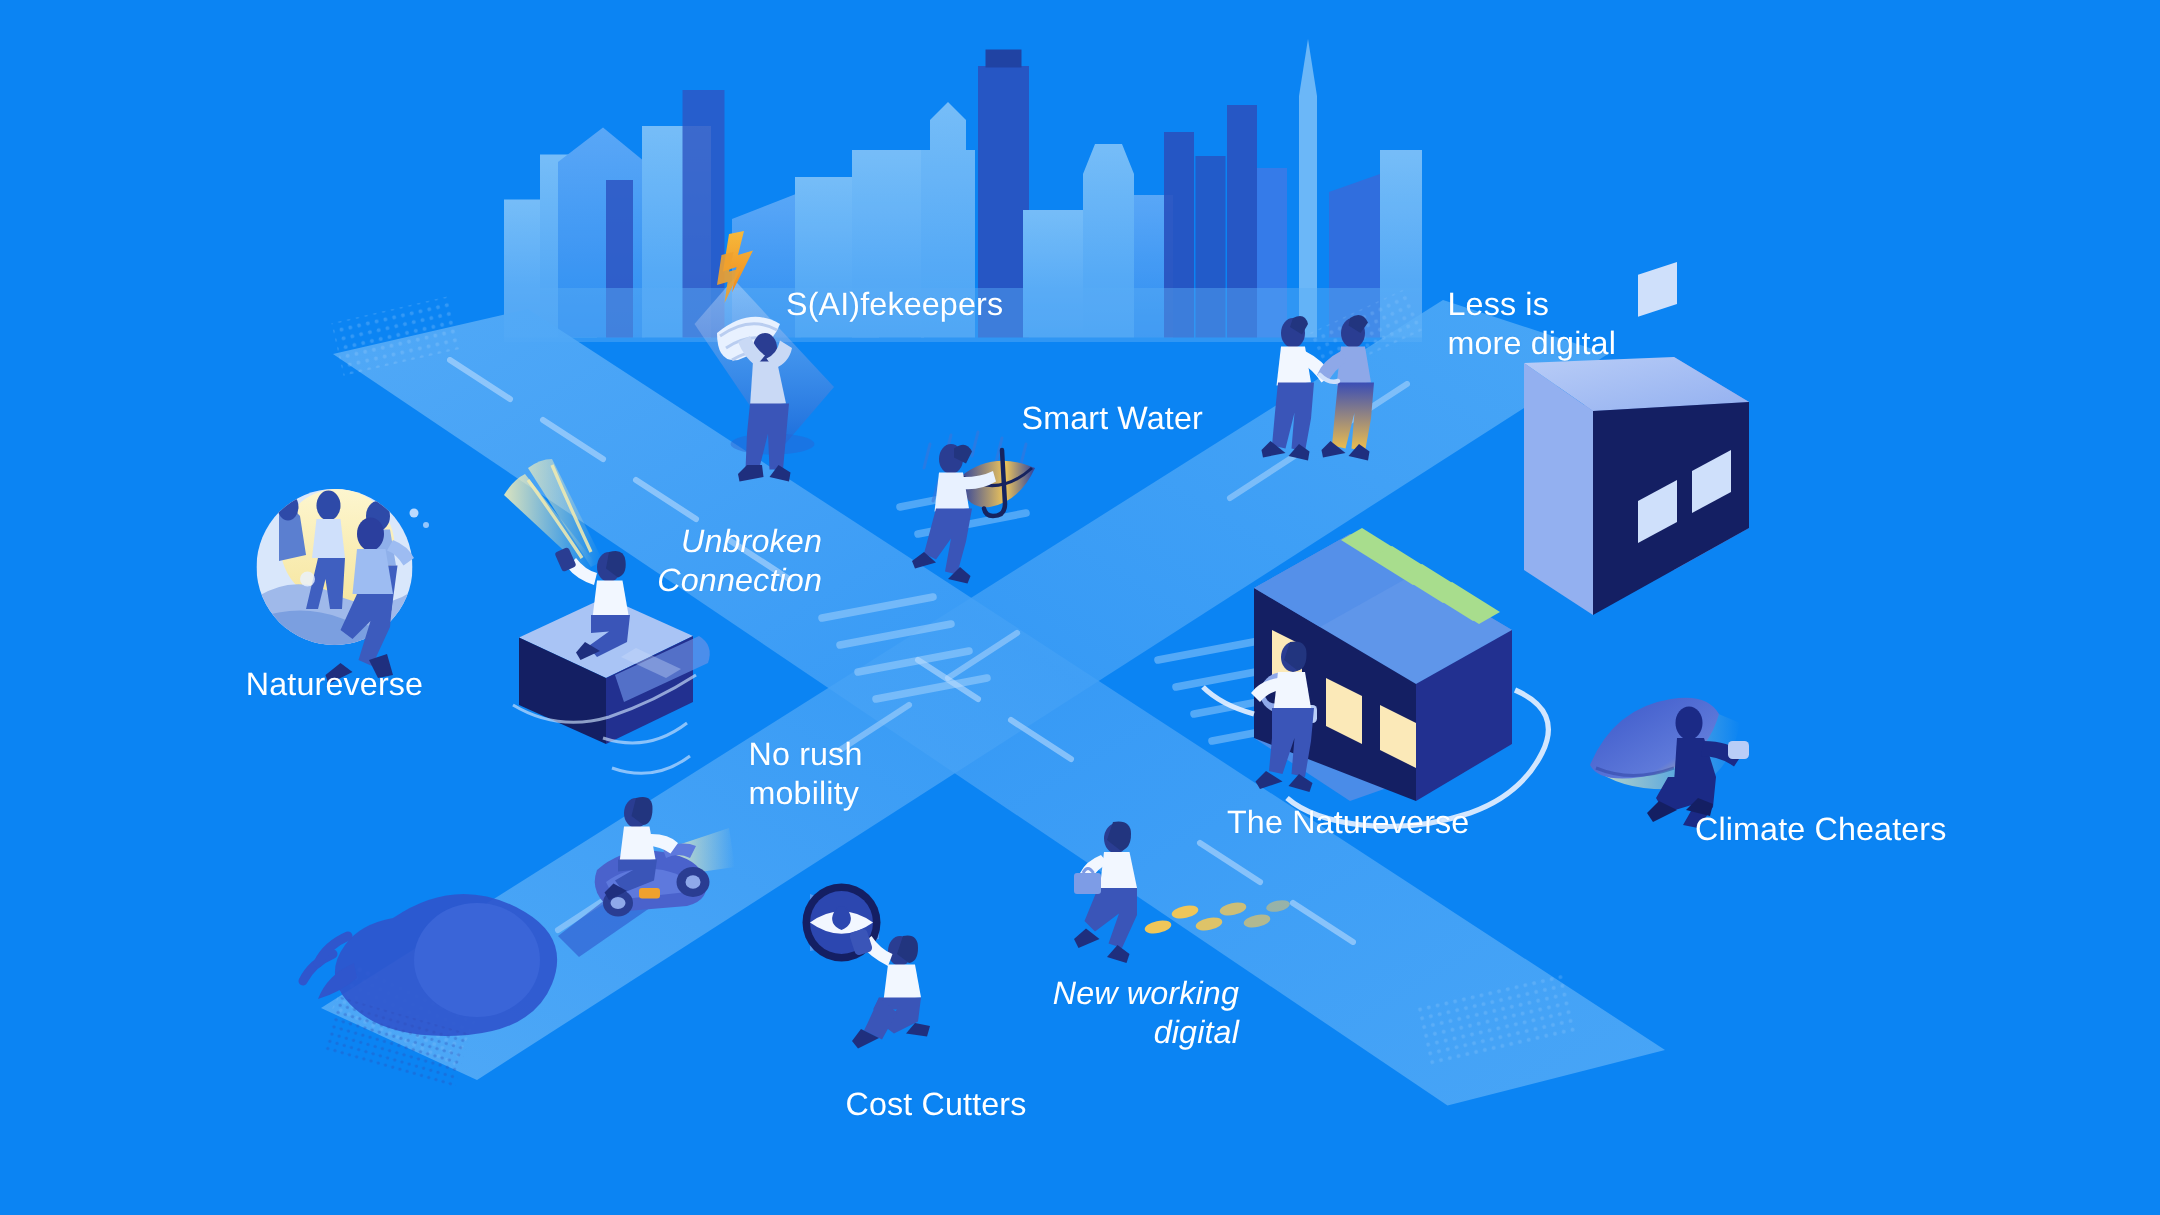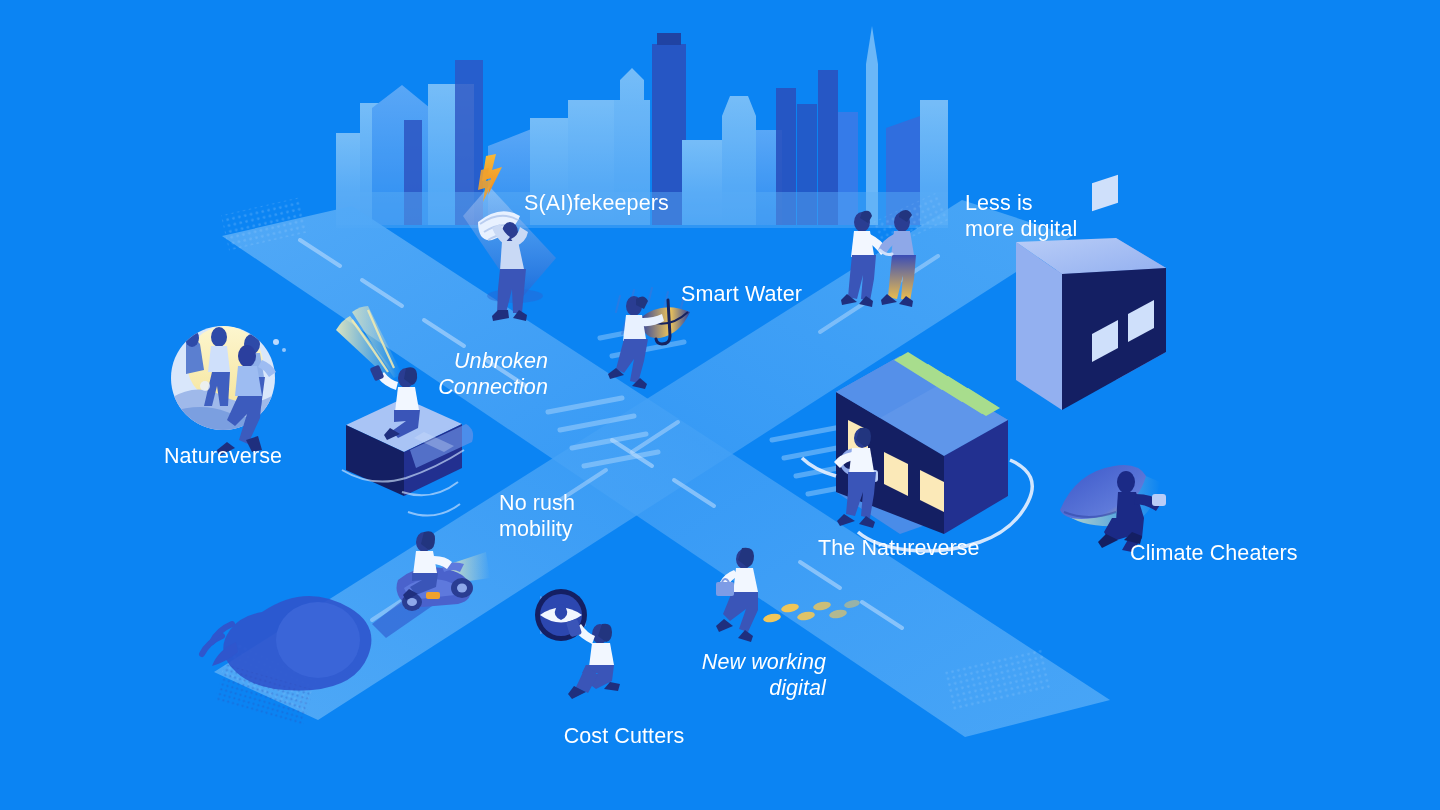--- a/index.html
+++ b/index.html
@@ -425,21 +425,21 @@
       </g>
 
     </g>
   </svg>
 
   <div class="label left" style="left:524px;top:190px;width:240px;">S(AI)fekeepers</div>
 
   <div class="label left" style="left:932px;top:190px;width:220px;margin-left:33px;">Less is
 more digital</div>
 
-  <div class="label left" style="left:681px;top:281px;width:220px;">Smart Water</div>
+  <div class="label left" style="left:681px;top:266px;width:220px;">Smart Water</div>
 
   <div class="label right" style="left:340px;top:348px;width:208px;">Unbroken
 Connection</div>
 
   <div class="label left" style="left:499px;top:490px;width:200px;">No rush
 mobility</div>
 
   <div class="label center" style="left:123px;top:443px;width:200px;">Natureverse</div>
 
   <div class="label left" style="left:818px;top:535px;width:240px;">The Natureverse</div>

